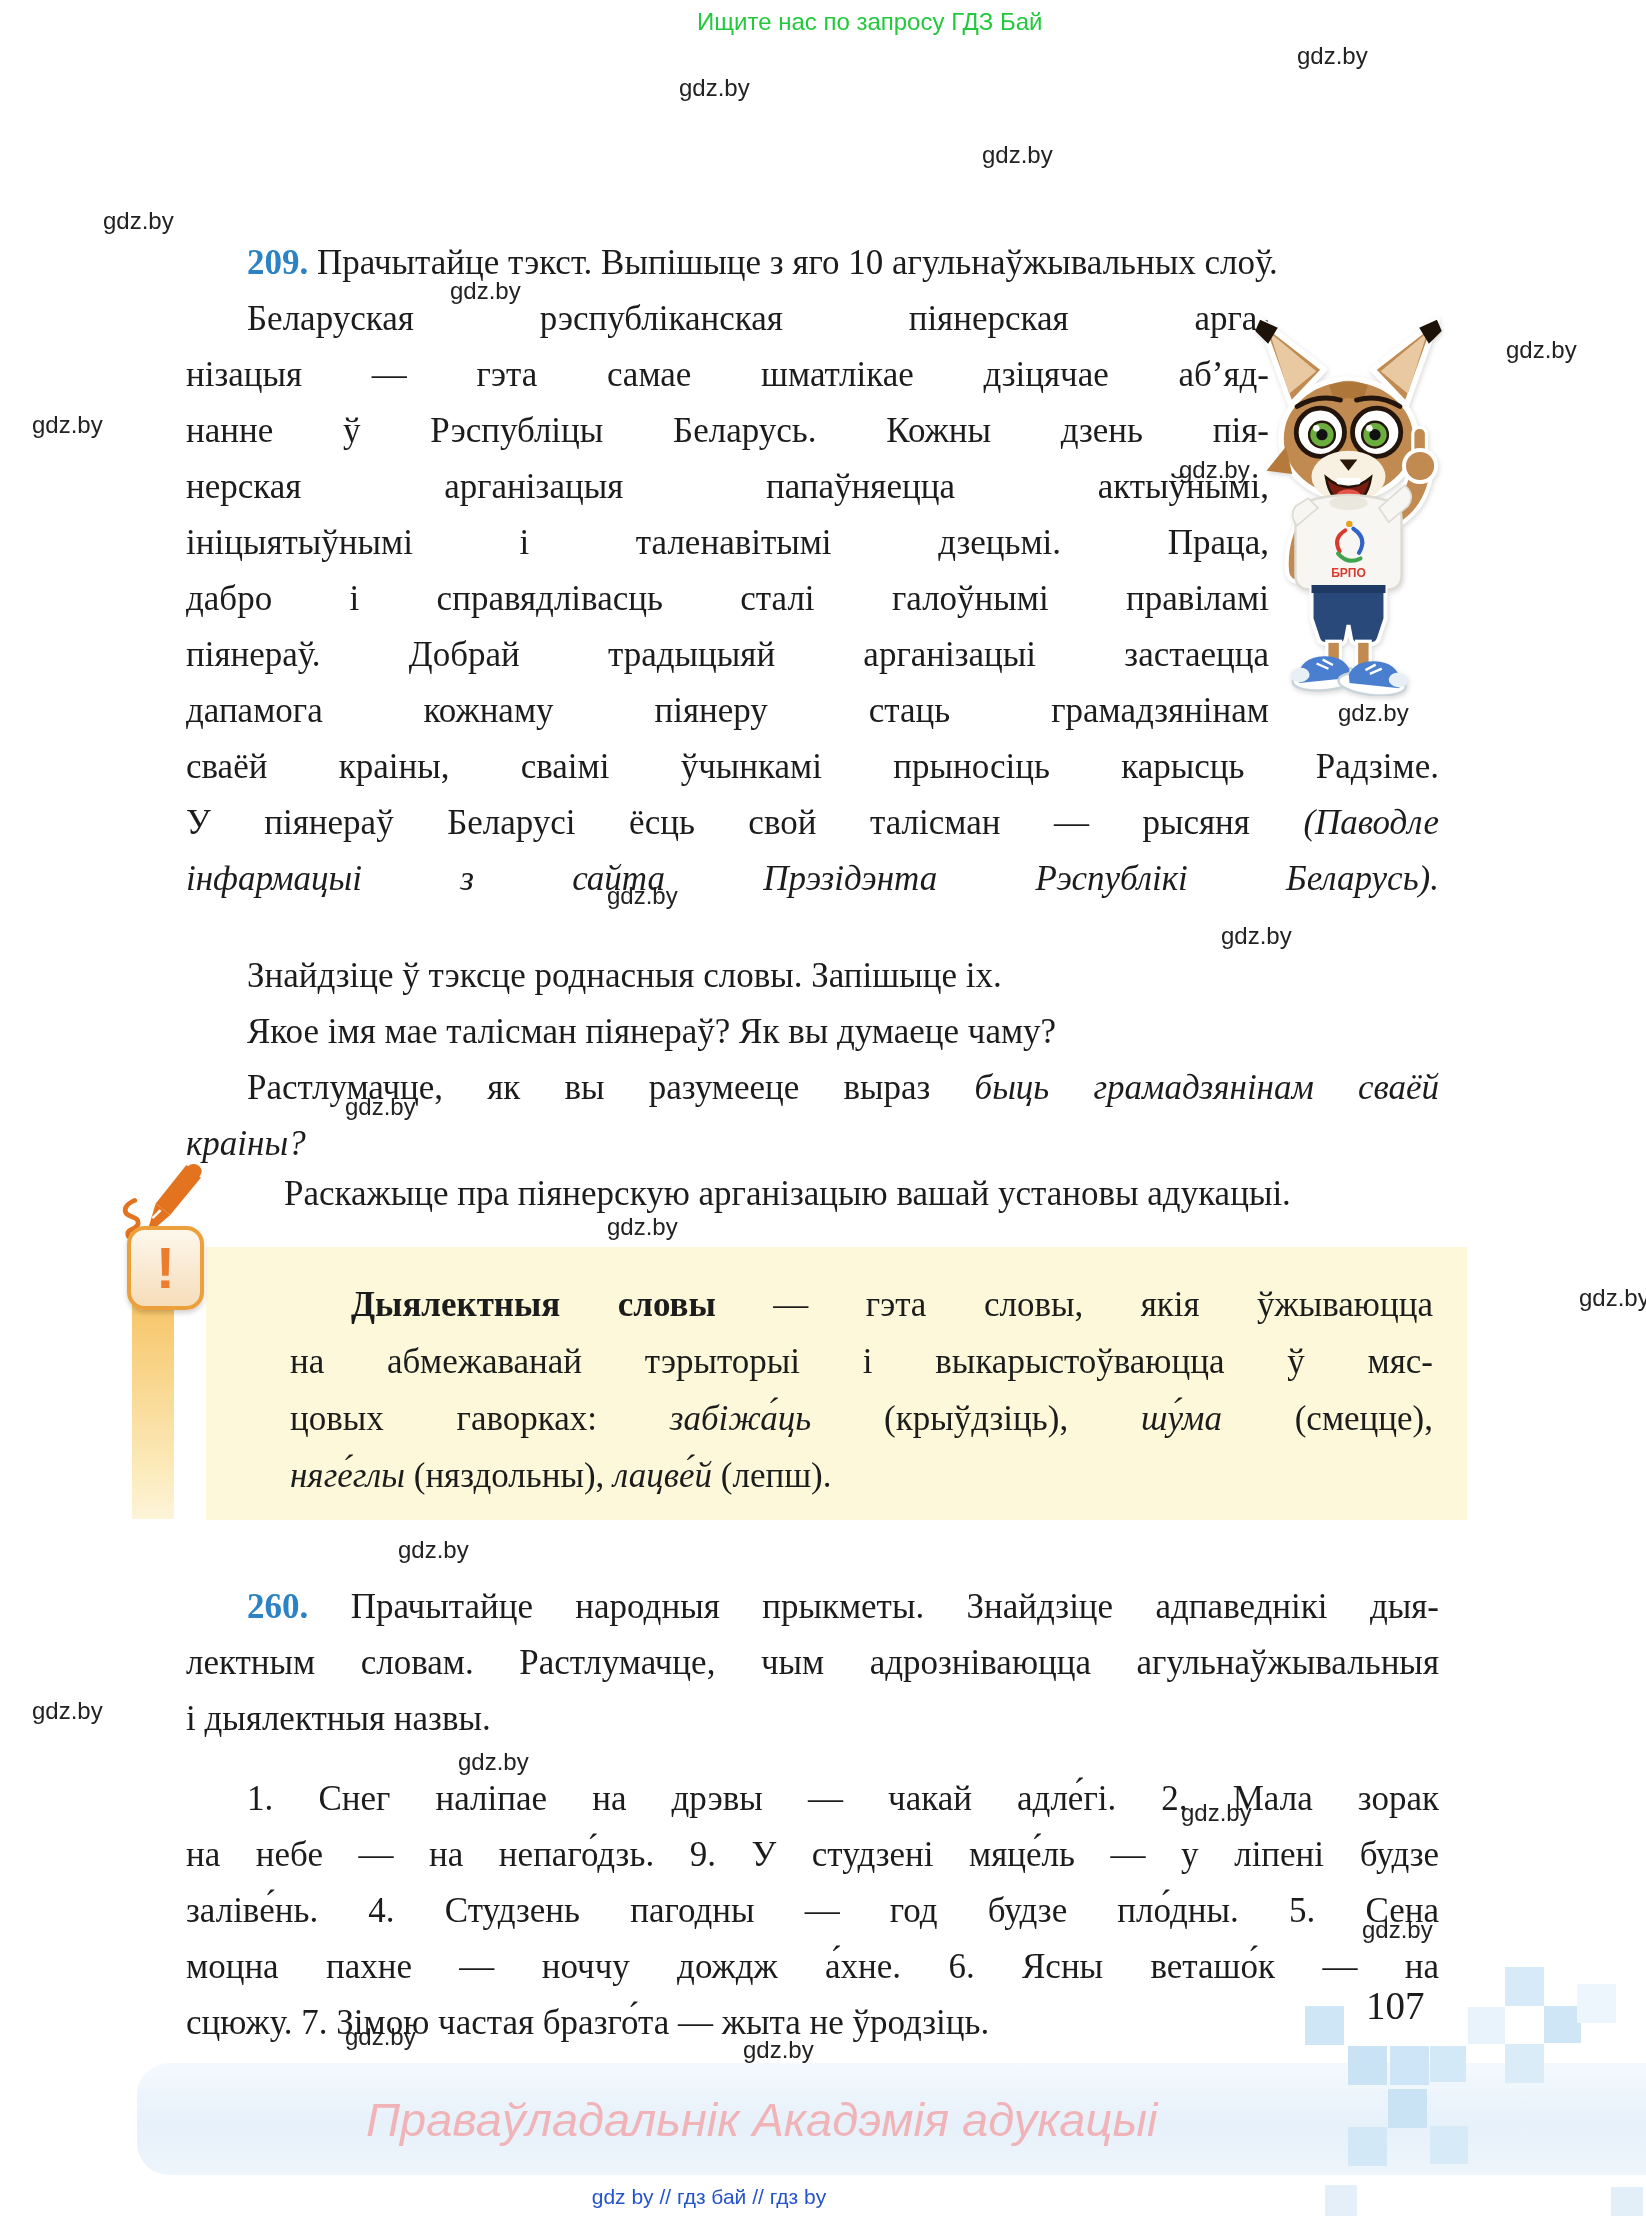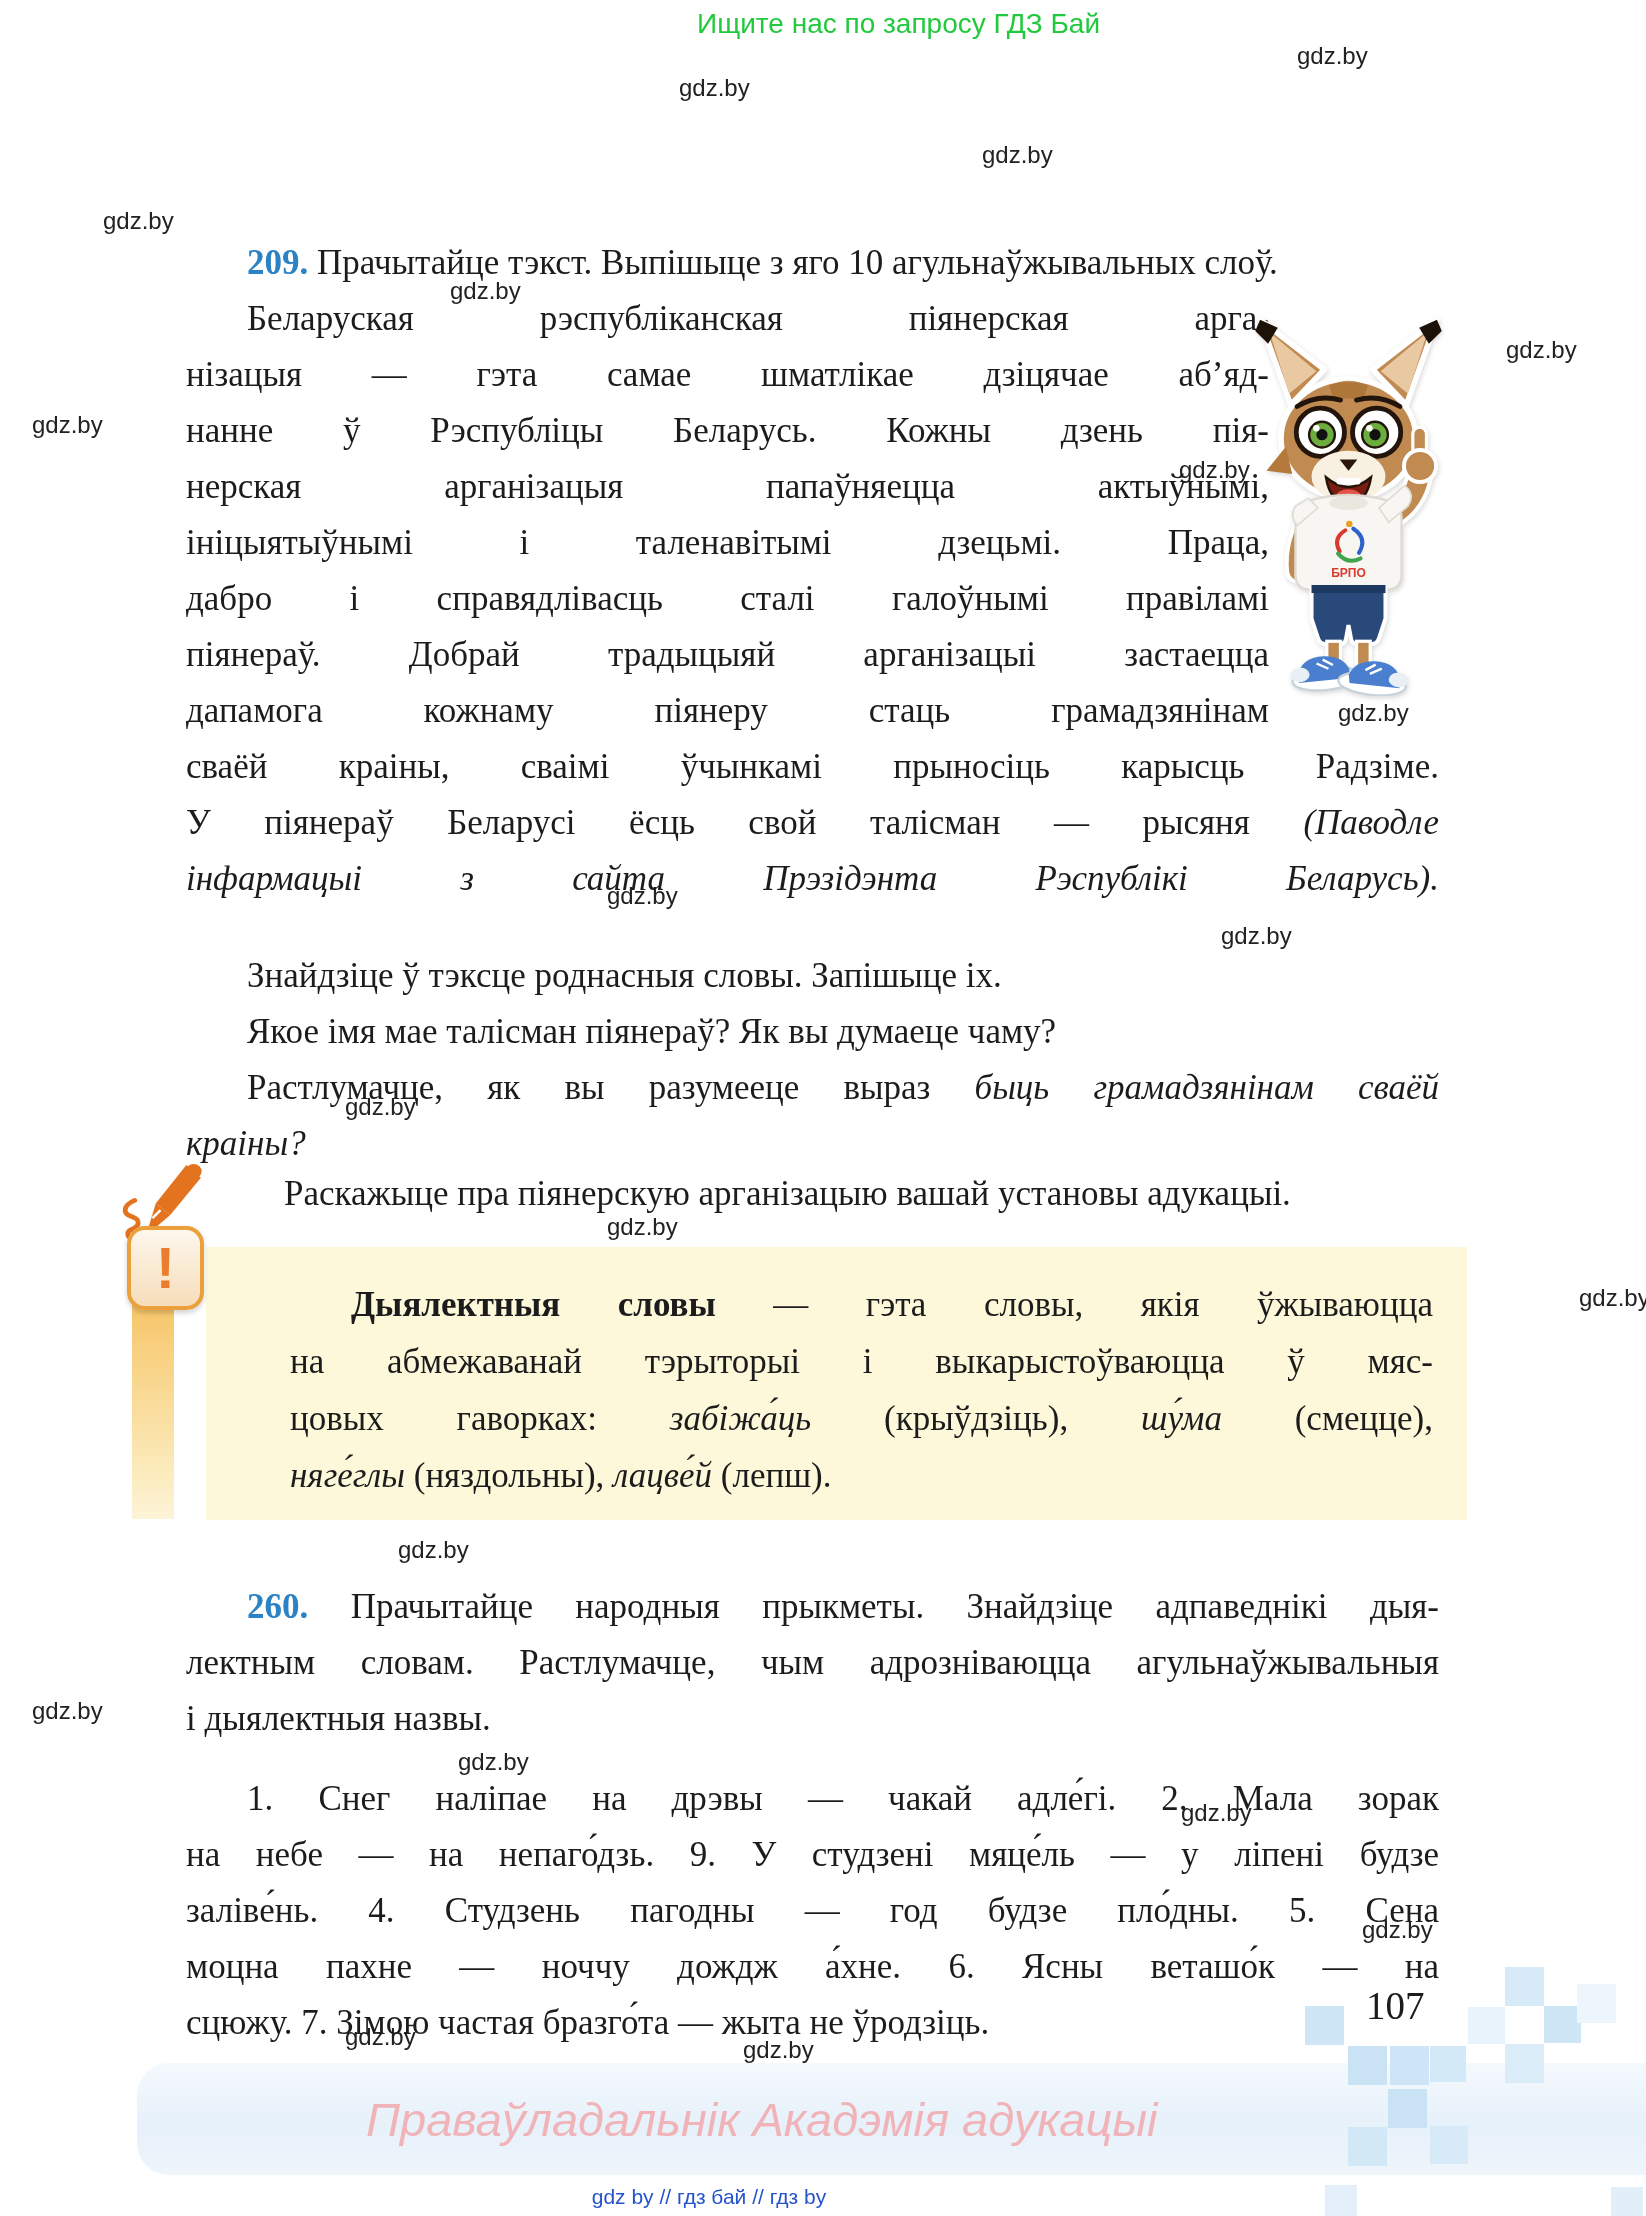--- a/index.html
+++ b/index.html
@@ -10,21 +10,21 @@
   .tline{height:56px;line-height:56px;font-size:35px;white-space:nowrap;margin-left:48px;}
   .tline.j{white-space:normal;text-align:justify;text-align-last:justify;}
   .tline.n{width:1083px;}
   .tline.ind{text-indent:61px;}
   .tline.task{padding-left:98px;}
   .num{color:#2b82c4;font-weight:700;}
   .i{font-style:italic;}
   .b{font-weight:700;}
   
   .promo{position:absolute;left:697px;top:8px;font-family:"Liberation Sans",sans-serif;
-         font-size:28px;color:#22c93d;}
+         font-size:24px;color:#22c93d;}
   .wm{position:absolute;font-family:"Liberation Sans",sans-serif;font-size:24px;color:#222;}
   
   .pencil{position:absolute;left:117px;top:1160px;width:100px;height:84px;}
   
   .accent-bar{position:absolute;left:132px;top:1247px;width:42px;height:272px;
               background:linear-gradient(180deg,#f5b94d,#fbe9b8 80%,#fdf4d8);}
   .rule-box{position:absolute;left:206px;top:1247px;width:1261px;height:273px;
             background:#fcf8d9;padding:29px 34px 0 36px;box-sizing:border-box;}
   .rule-box .tline{height:57px;line-height:57px;}
   .badge{position:absolute;left:127px;top:1226px;width:77px;height:84px;box-sizing:border-box;

